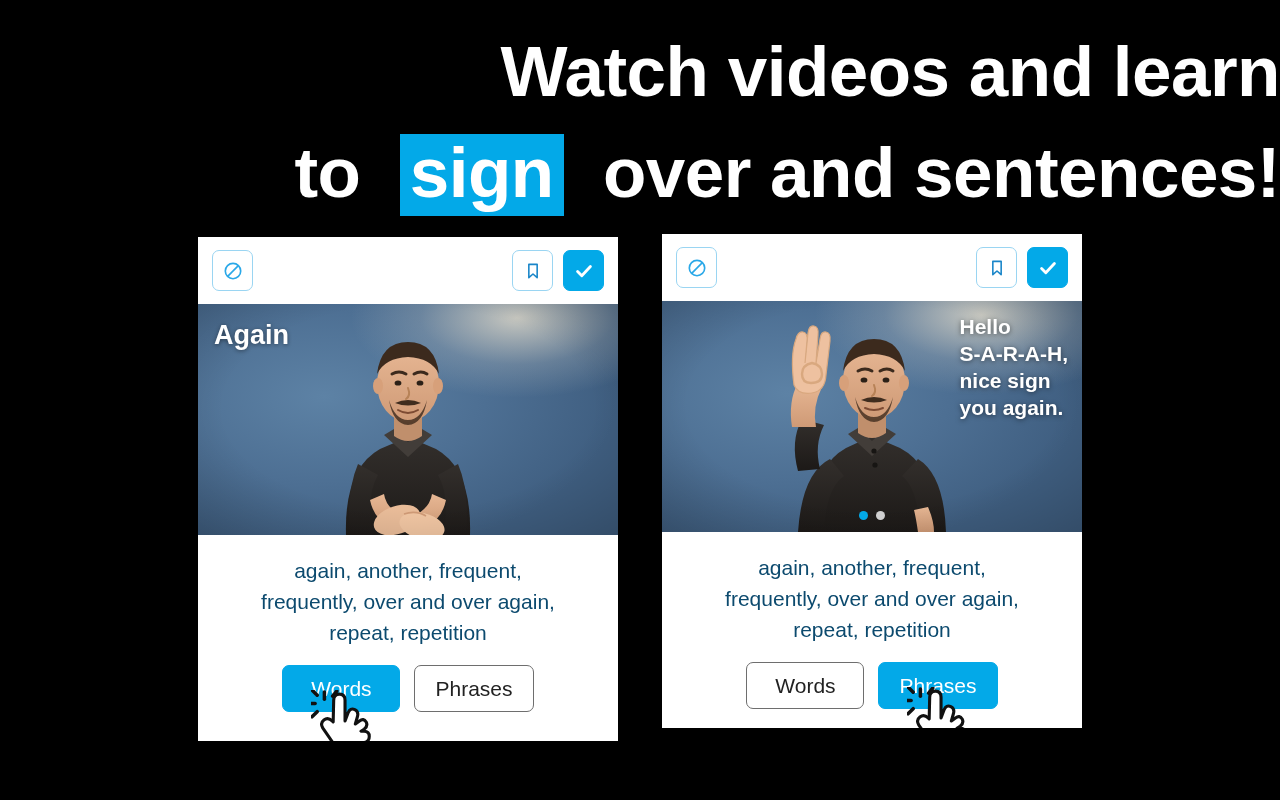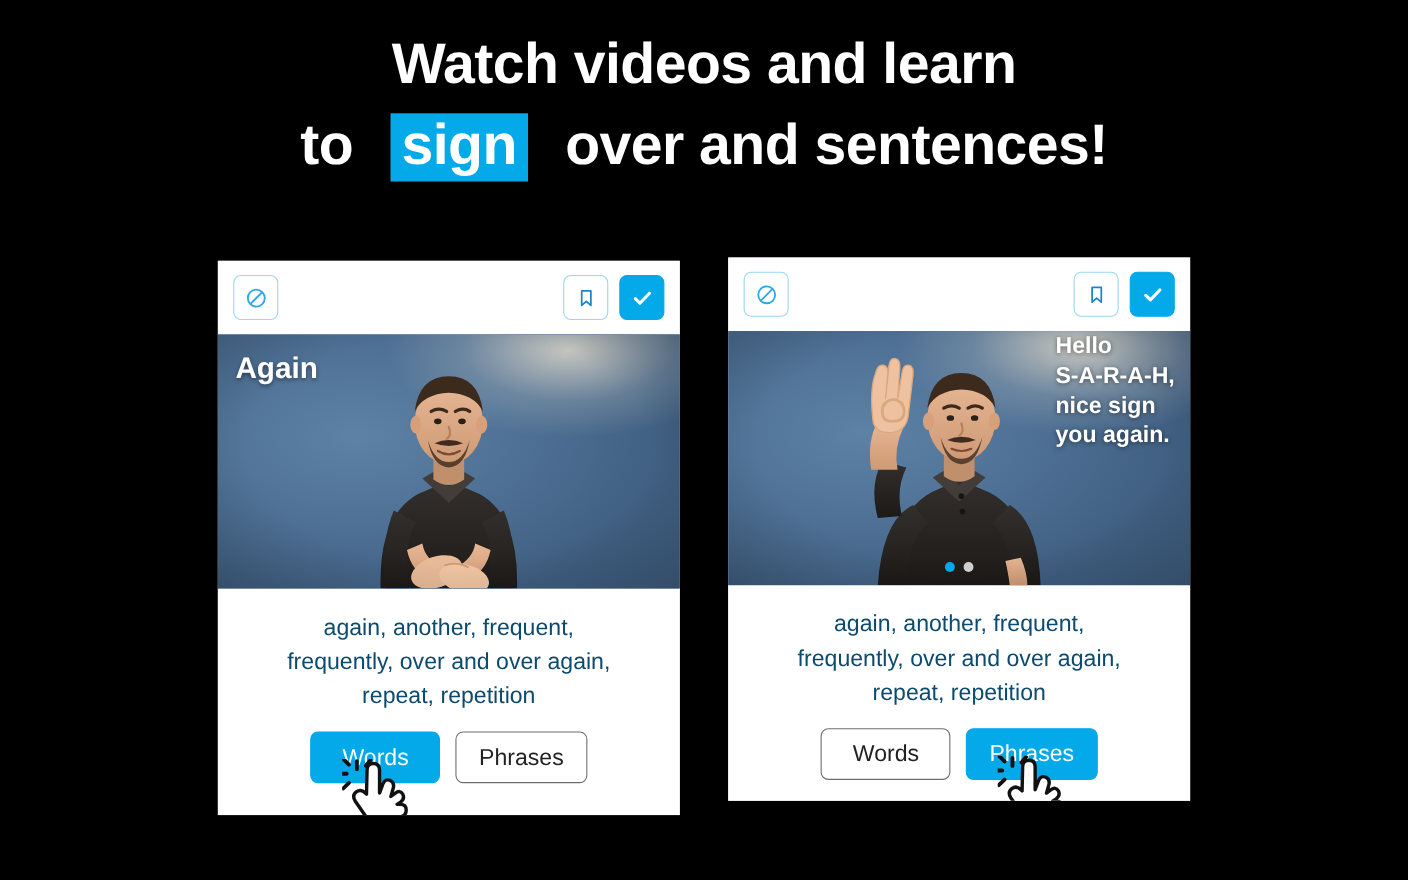--- a/index.html
+++ b/index.html
@@ -7,22 +7,22 @@
     width:1280px; height:800px;
     background:#000;
     font-family:"Liberation Sans", sans-serif;
     overflow:hidden;
   }
   .stage { position:relative; width:1280px; height:800px; background:#000; }
 
   
   .headline {
     position:absolute; top:22px; left:0; width:1280px;
-    text-align:center; color:#fff;
-    font-size:52px; font-weight:bold; line-height:1.42;
+    text-align:right; color:#fff;
+    font-size:71px; font-weight:bold; line-height:1.42;
     letter-spacing:-0.5px;
   }
   .headline .line { display:block; white-space:nowrap; }
   .hl-mark {
     background:#03A9E8; color:#fff;
     padding:2px 10px 6px 10px;
     display:inline-block; line-height:1.05;
     margin:0 20px; vertical-align:baseline;
   }
 
@@ -64,21 +64,21 @@
   .vignette {
     position:absolute; inset:0;
     background:radial-gradient(ellipse 80% 80% at 50% 45%, rgba(0,0,0,0) 55%, rgba(0,0,0,0.22) 100%);
   }
   .overlay-word {
     position:absolute; left:16px; top:16px;
     color:#fff; font-size:27px; font-weight:bold;
     text-shadow:0 1px 4px rgba(0,0,0,0.45);
   }
   .overlay-phrase {
-    position:absolute; right:14px; top:1px;
+    position:absolute; right:14px; top:13px;
     color:#fff; font-size:21px; font-weight:bold;
     line-height:1.28; text-align:left;
     text-shadow:0 1px 5px rgba(0,0,0,0.5);
   }
   .overlay-phrase span { display:block; }
   .dots {
     position:absolute; left:0; right:0; bottom:12px;
     display:flex; justify-content:center; gap:8px;
   }
   .dot { width:9px; height:9px; border-radius:50%; background:#cfcfcf; }

